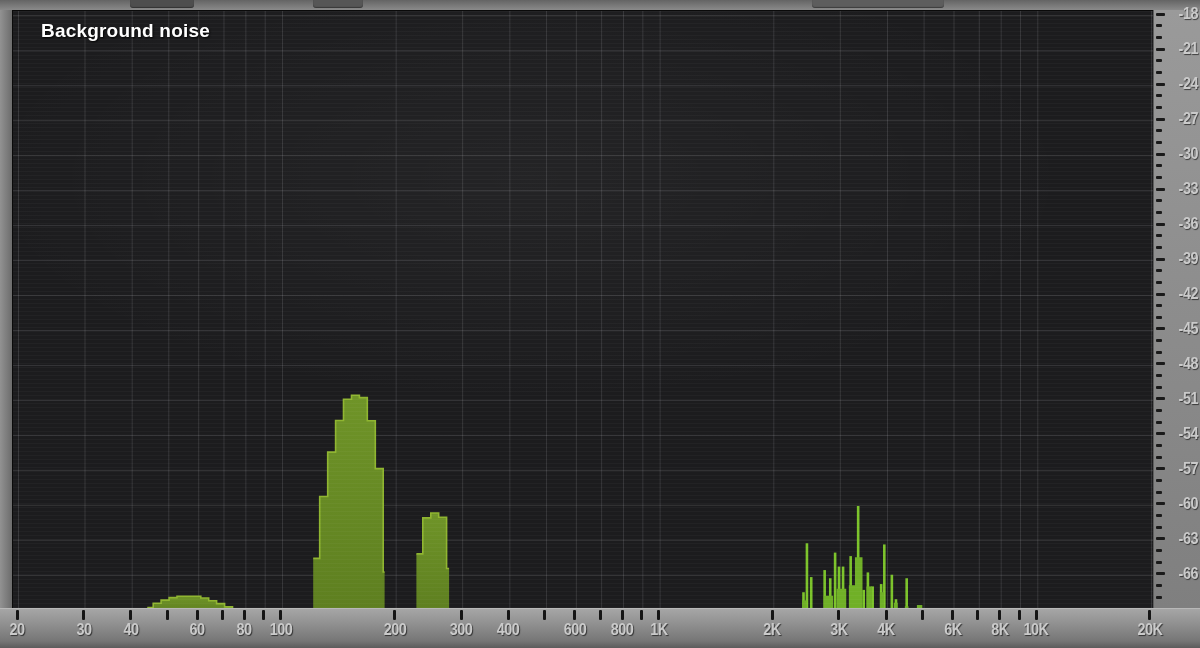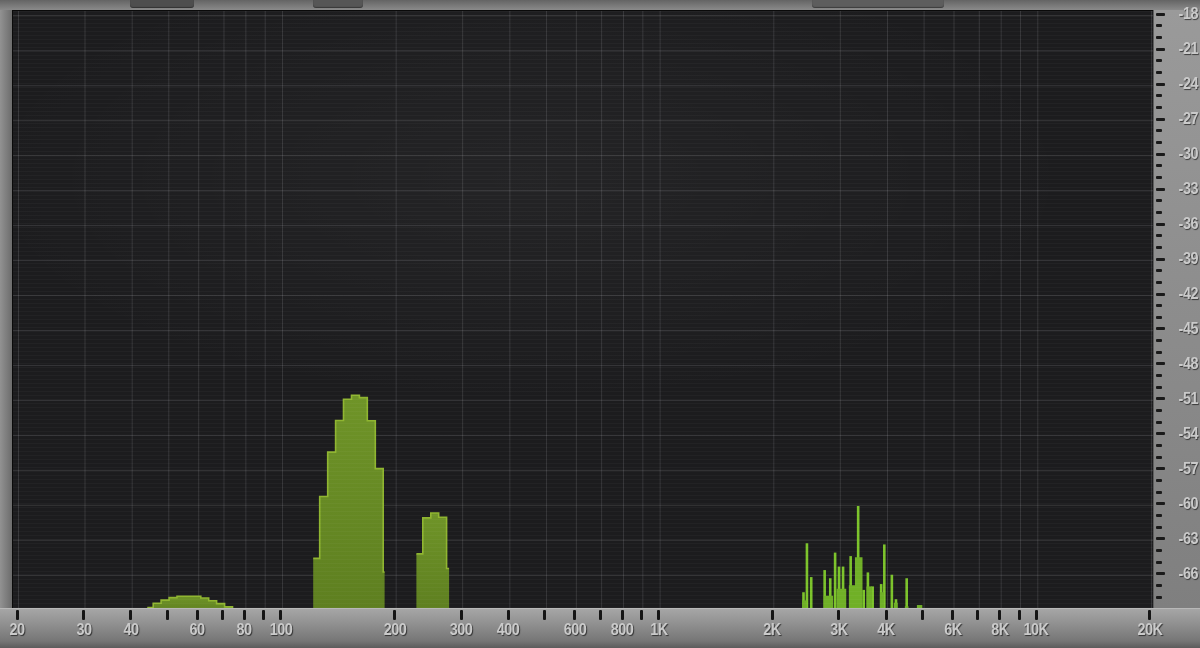--- a/index.html
+++ b/index.html
@@ -137,20 +137,21 @@
         <rect x="823.5090646409963" y="577.726" width="9.746371173549733" height="22.274" fill="#70b027"></rect>
         <rect x="835.8630528066969" y="574.2295" width="6.591933565126965" height="25.77049999999997" fill="#70b027"></rect>
         <rect x="841.9572146573282" y="546.2574999999999" width="7.550680363387414" height="53.742500000000064" fill="#70b027"></rect>
         <rect x="853.5056070743059" y="575.3949999999999" width="5.482927953867261" height="24.605000000000132" fill="#70b027"></rect>
         <rect x="866.883860814531" y="581.2225" width="4.018637426962869" height="18.777500000000032" fill="#70b027"></rect>
         <rect x="880.8335943589302" y="591.712" width="3.88680876056128" height="8.288000000000011" fill="#70b027"></rect>
         <rect x="891.8608145787684" y="595.2085" width="3.6368597394229027" height="4.791500000000042" fill="#70b027"></rect>
         <rect x="903.9105775448052" y="594.0429999999999" width="5.378044236023811" height="5.957000000000107" fill="#70b027"></rect>
       </svg>
     <div class="texture"></div>
+    <div class="chart-title">Background noise</div>
   </div>
 
   <div class="right-strip"></div>
   <div class="bottom-strip"></div>
 
   <div id="axes-layer">
       <div class="xtick" style="left: 15.5px; top: 610px;"></div>
       <div class="axlab xlab" style="left: -7px; top: 621px;">20</div>
       <div class="xtick" style="left: 82.0026px; top: 610px;"></div>
       <div class="axlab xlab" style="left: 59.5026px; top: 621px;">30</div>

